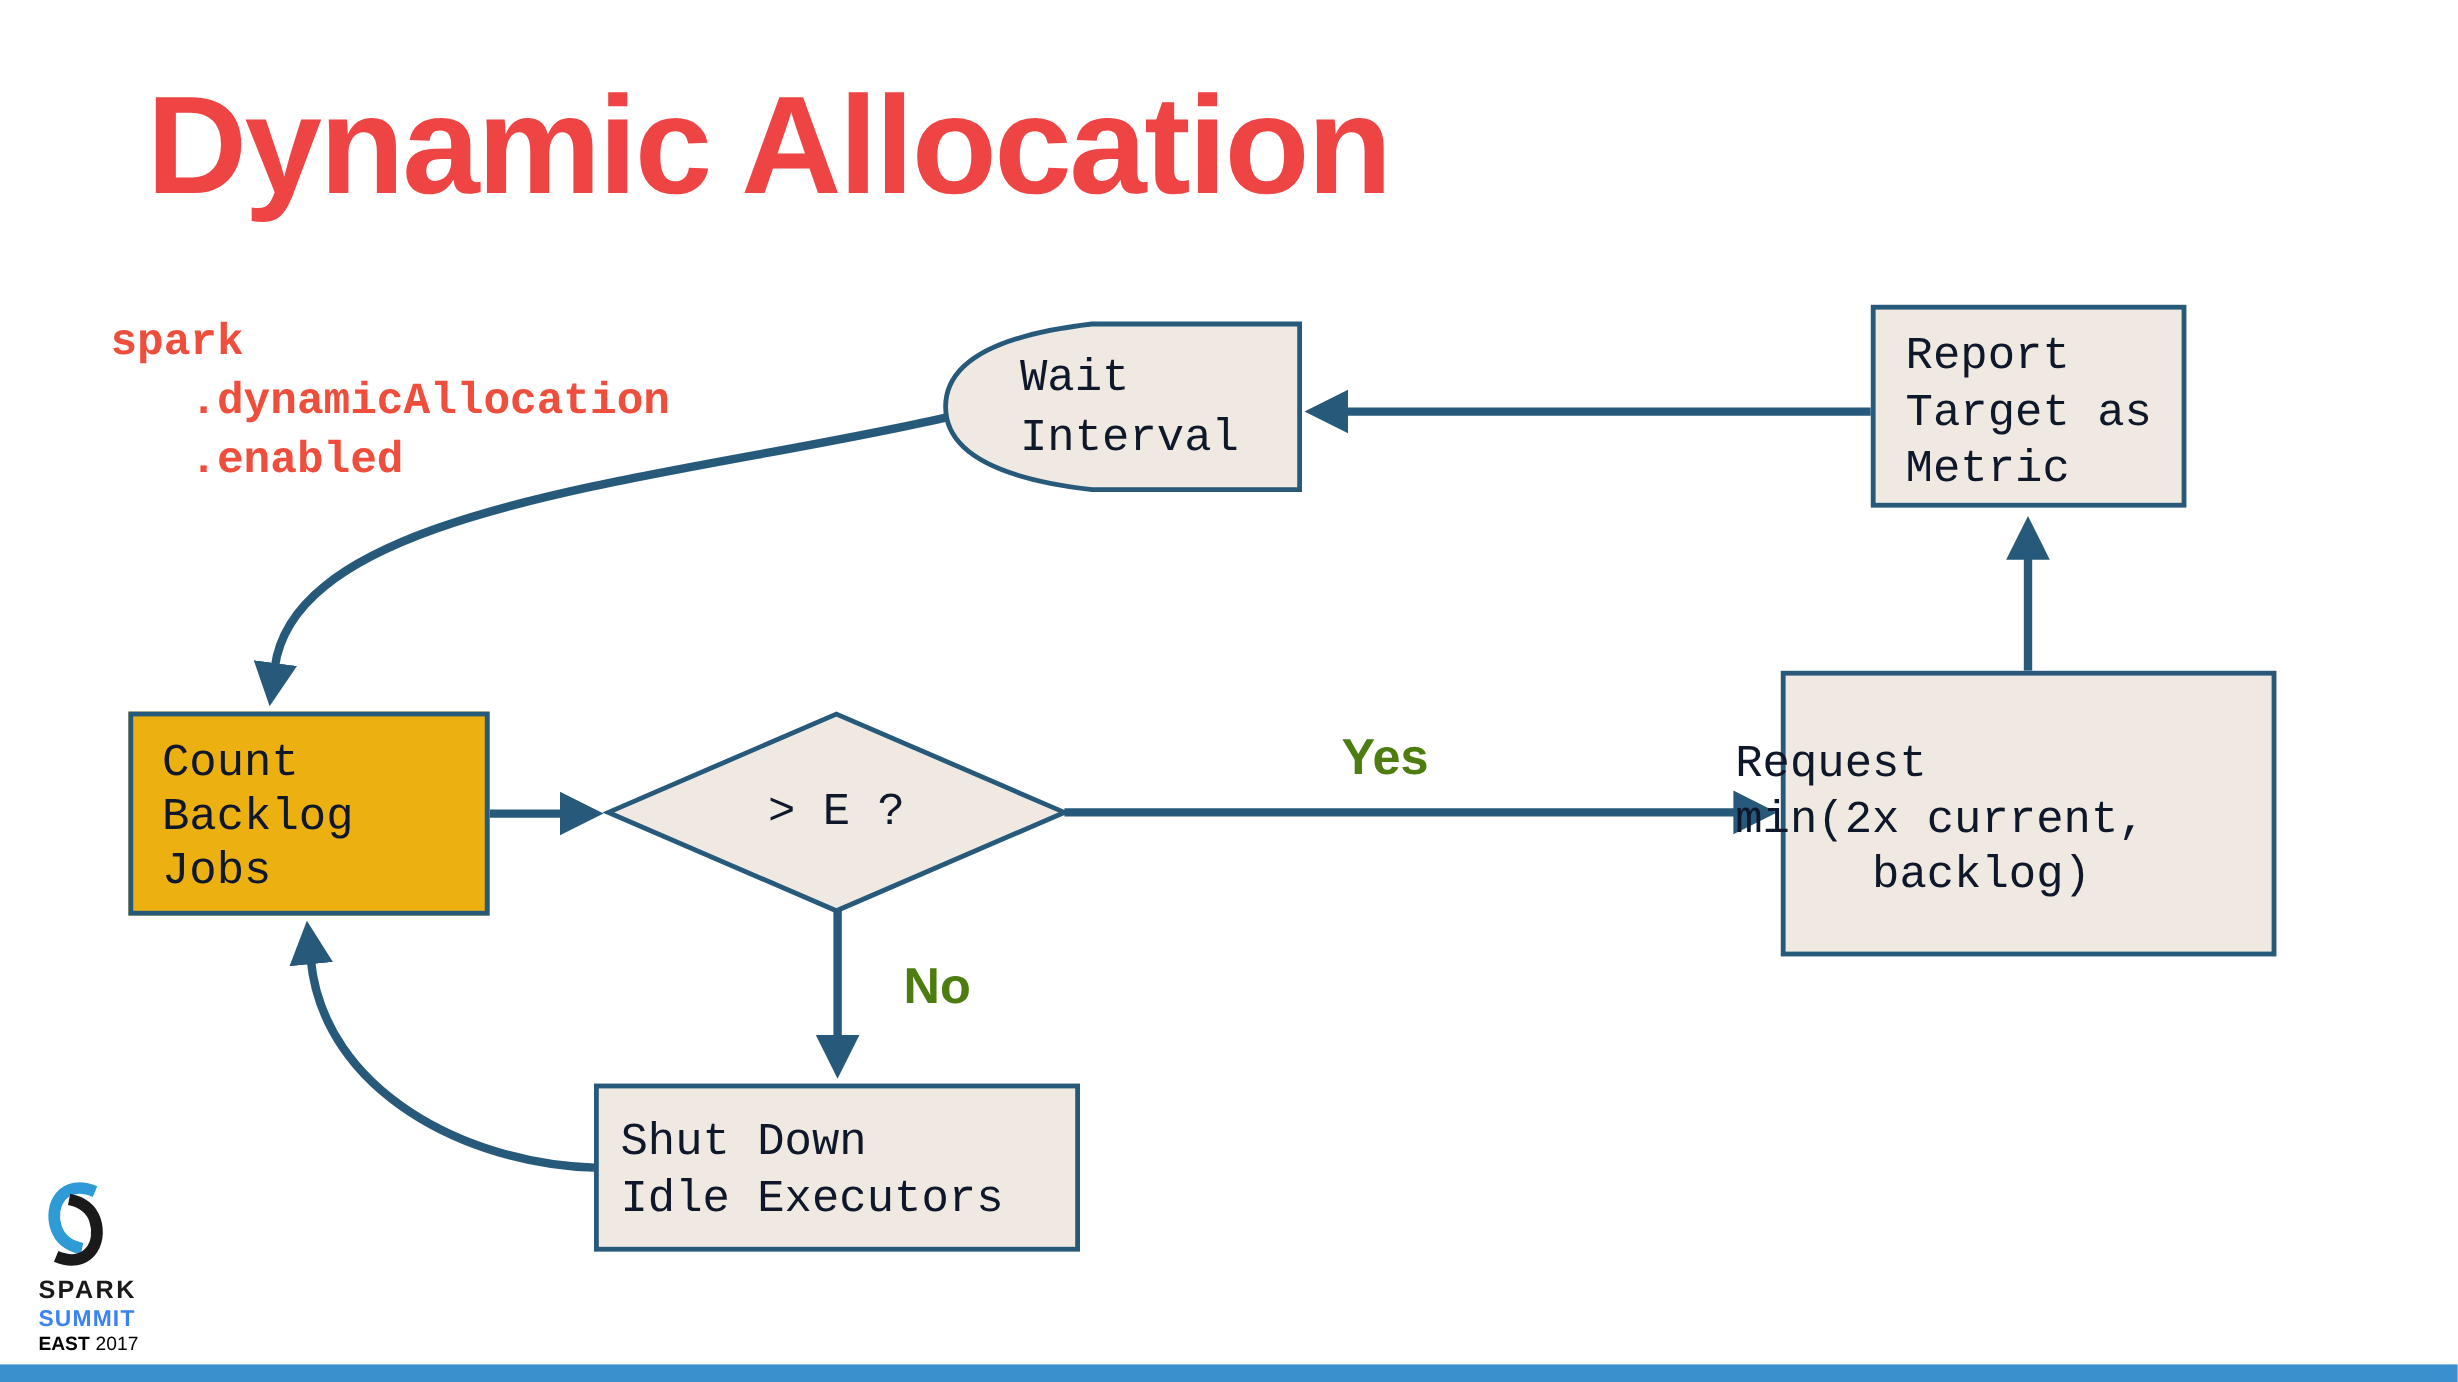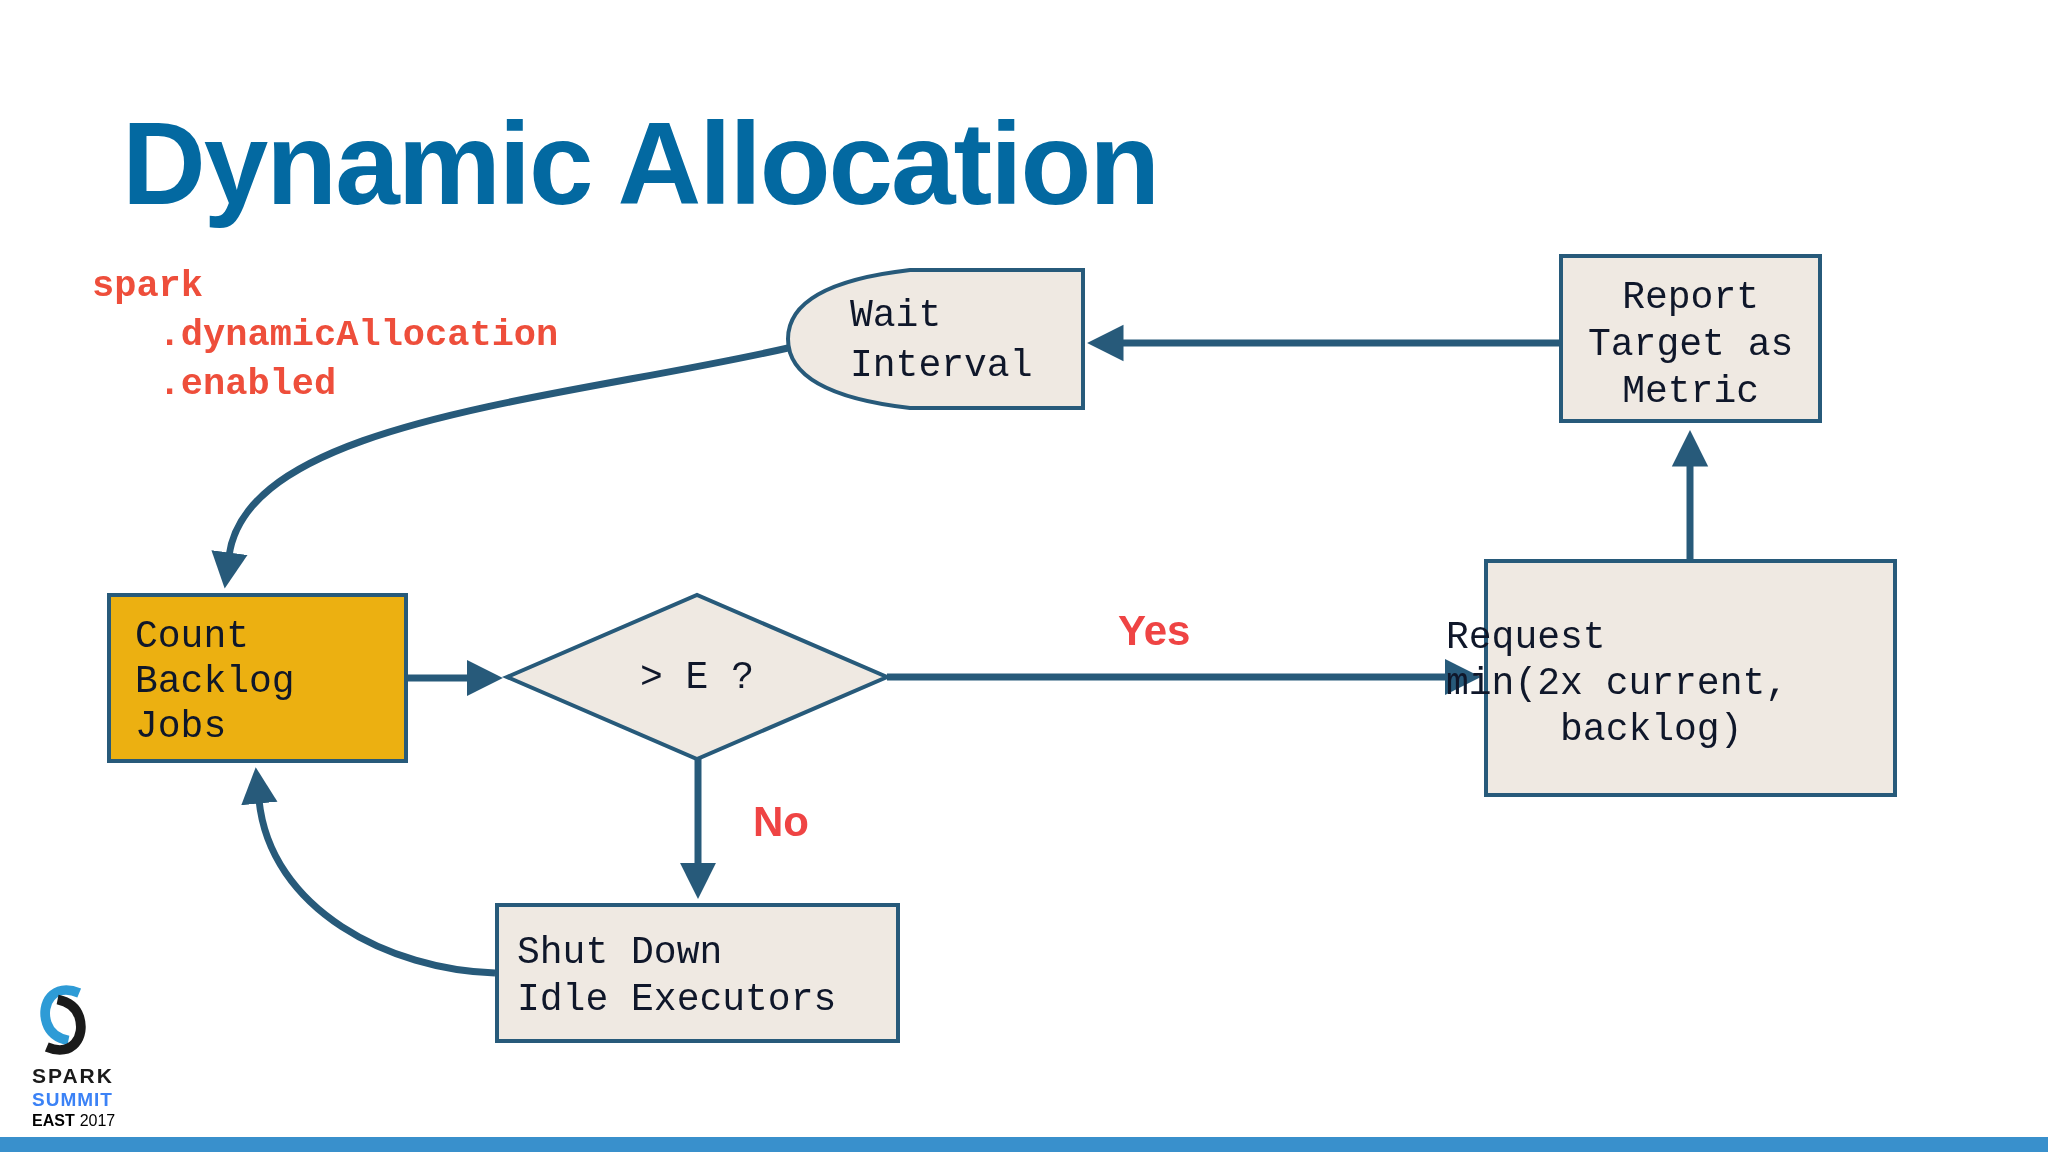--- a/index.html
+++ b/index.html
@@ -4,47 +4,47 @@
 <style>
   html,body { margin:0; padding:0; }
   body {
     width:2048px; height:1152px; position:relative; overflow:hidden;
     background:#ffffff; font-family:"Liberation Sans", sans-serif;
   }
   svg.diagram-layer { position:absolute; left:0; top:0; z-index:0; }
 
   .slide-title {
     position:absolute; left:122px; top:58px; z-index:2;
-    font-size:116px; font-weight:bold; color:#0369a1; letter-spacing:-2px;
-    line-height:1.1; white-space:pre;margin-top:43px;
+    font-size:116px; font-weight:bold; color:#ef4444; letter-spacing:-2px;
+    line-height:1.1; white-space:pre;
   }
   .code-snippet {
     position:absolute; left:92px; top:262px; z-index:2;
     font-family:"Liberation Mono", monospace; font-weight:bold;
     font-size:37px; line-height:49px; color:#ee4e3b; white-space:pre;
   }
   .node-box {
     position:absolute; box-sizing:border-box; z-index:1;
     background:#efe9e2; border:4px solid #275a7a;
   }
   #count-box { background:#ecb011; }
   .node-text {
     position:absolute; z-index:2; color:#0f172a;
     font-family:"Liberation Mono", monospace; font-size:38px;
     line-height:47px; white-space:pre;
   }
   #wait-text    { left:850px;  top:291px; line-height:50px; }
-  #report-text  { left:1588px; top:274px;text-align:center; }
+  #report-text  { left:1588px; top:274px; }
   #count-text   { left:135px;  top:614px; line-height:45px; font-weight:normal; }
   #decision-text{ left:507px;  top:654px; width:380px; text-align:center; }
   #request-text { left:1446px; top:615px; line-height:46px; }
   #shut-text    { left:517px;  top:929px; }
 
   .edge-label {
-    position:absolute; z-index:2; color:#ef4444;
+    position:absolute; z-index:2; color:#4d7c0f;
     font-weight:bold; font-size:42px; line-height:1;
   }
   #yes-label { left:1118px; top:610px; }
   #no-label  { left:753px;  top:801px; }
 
   .footer-bar {
     position:absolute; left:0; top:1137px; width:2048px; height:15px;
     background:#3990cc; z-index:1;
   }
   .logo {

